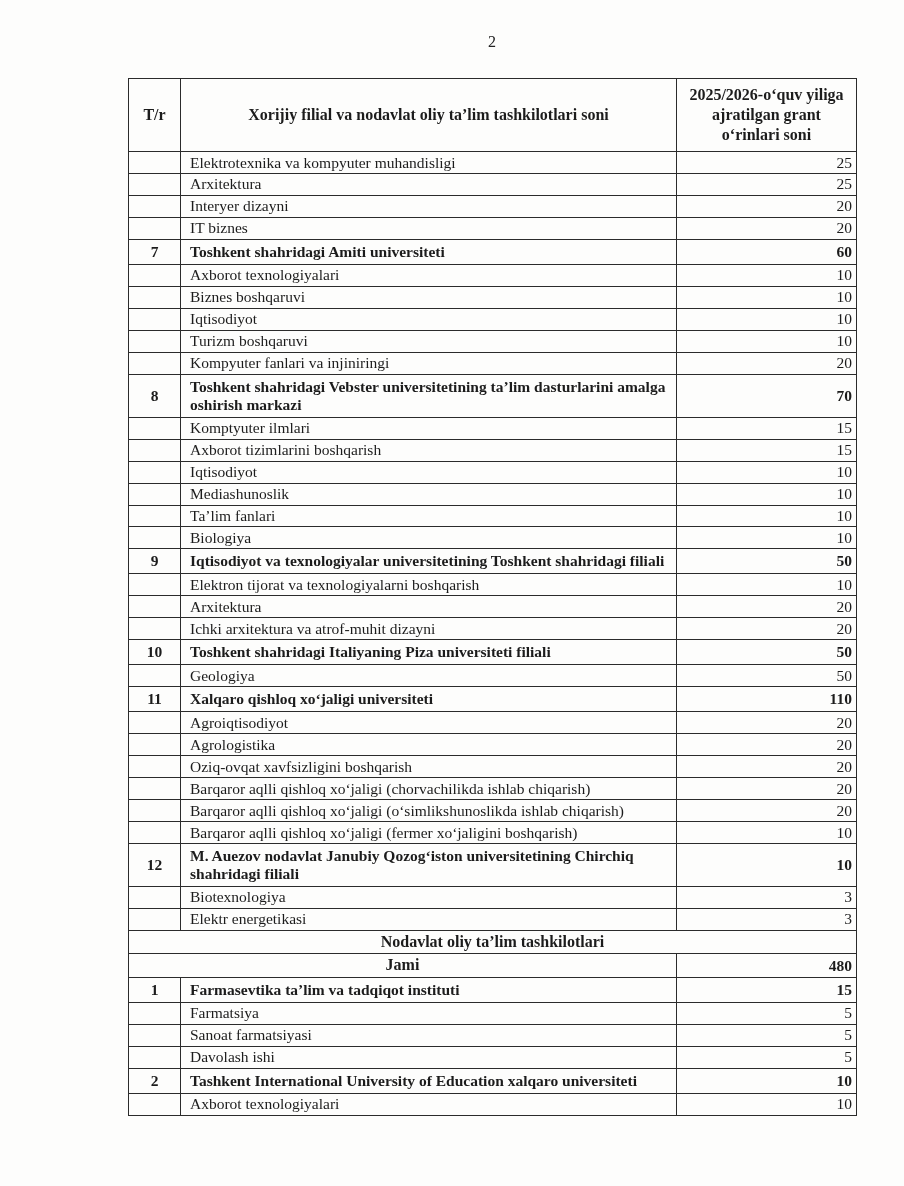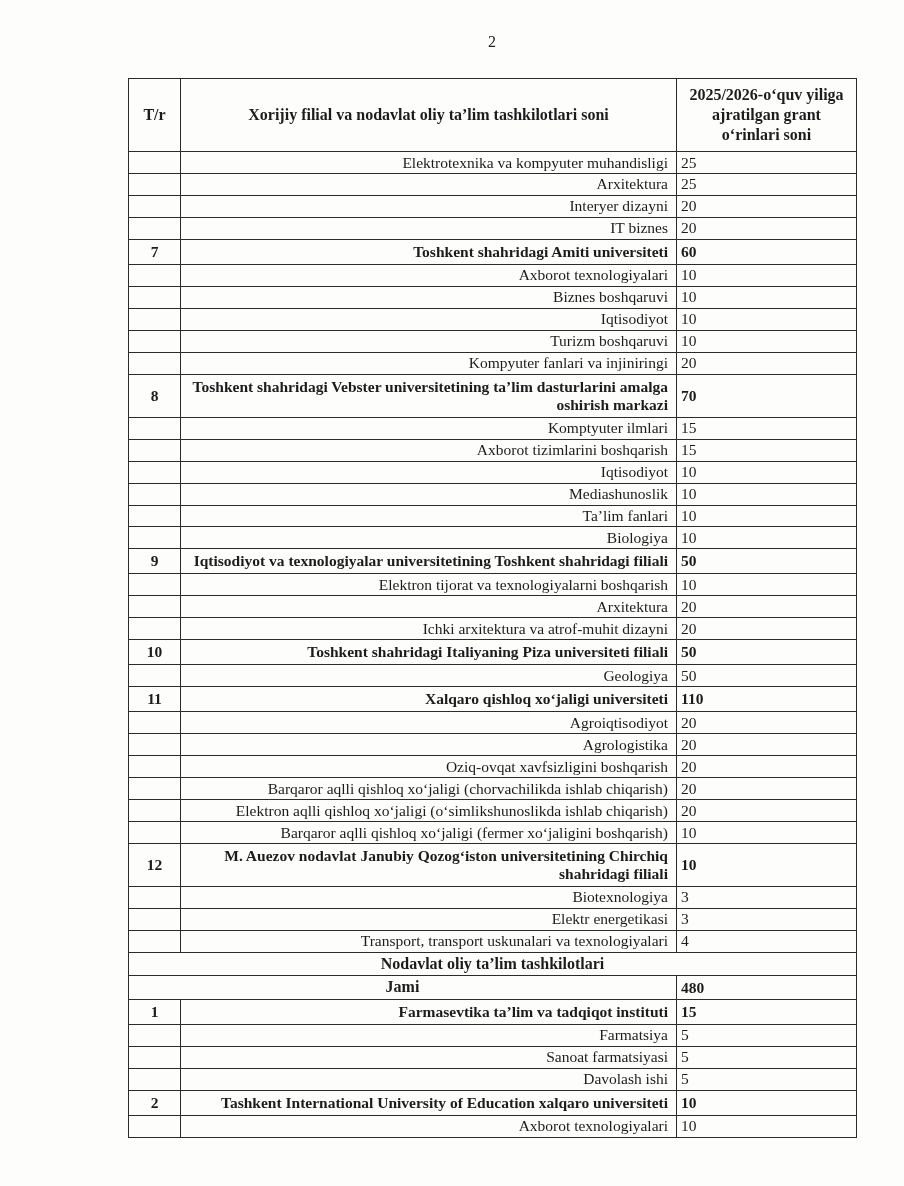--- a/index.html
+++ b/index.html
@@ -50,26 +50,26 @@
     height: 72px;
     font-size: 16px;
     line-height: 1.25;
   }
   td.num-cell {
     text-align: center;
     font-weight: bold;
     padding: 1.5px 2px;
   }
   td.name-cell {
-    text-align: right;
+    text-align: left;
     padding: 1.5px 8px 1.5px 9px;
     margin-top: 32px;
   }
   td.value-cell {
-    text-align: left;
+    text-align: right;
     padding: 1.5px 4px;
   }
   tr.bold-row td { font-weight: bold; }
   tr.bold-row td.name-cell { padding-top: 3px; padding-bottom: 3px; }
   td.section-cell {
     text-align: center;
     font-weight: bold;
     padding: 2px 24px;
     font-size: 16px;
   }
@@ -237,21 +237,21 @@
           <td class="name-cell">Oziq-ovqat xavfsizligini boshqarish</td>
           <td class="value-cell">20</td>
         </tr>
         <tr>
           <td class="num-cell"></td>
           <td class="name-cell">Barqaror aqlli qishloq xoʻjaligi (chorvachilikda ishlab chiqarish)</td>
           <td class="value-cell">20</td>
         </tr>
         <tr>
           <td class="num-cell"></td>
-          <td class="name-cell">Elektron aqlli qishloq xoʻjaligi (oʻsimlikshunoslikda ishlab chiqarish)</td>
+          <td class="name-cell">Barqaror aqlli qishloq xoʻjaligi (oʻsimlikshunoslikda ishlab chiqarish)</td>
           <td class="value-cell">20</td>
         </tr>
         <tr>
           <td class="num-cell"></td>
           <td class="name-cell">Barqaror aqlli qishloq xoʻjaligi (fermer xoʻjaligini boshqarish)</td>
           <td class="value-cell">10</td>
         </tr>
         <tr class="bold-row">
           <td class="num-cell">12</td>
           <td class="name-cell">M. Auezov nodavlat Janubiy Qozogʻiston universitetining Chirchiq shahridagi filiali</td>
@@ -259,25 +259,20 @@
         </tr>
         <tr>
           <td class="num-cell"></td>
           <td class="name-cell">Biotexnologiya</td>
           <td class="value-cell">3</td>
         </tr>
         <tr>
           <td class="num-cell"></td>
           <td class="name-cell">Elektr energetikasi</td>
           <td class="value-cell">3</td>
-        </tr>
-        <tr>
-          <td class="num-cell"></td>
-          <td class="name-cell">Transport, transport uskunalari va texnologiyalari</td>
-          <td class="value-cell">4</td>
         </tr>
         <tr>
           <td colspan="3" class="section-cell">Nodavlat oliy ta’lim tashkilotlari</td>
         </tr>
         <tr>
           <td colspan="2" class="total-cell">Jami</td>
           <td class="value-cell bold">480</td>
         </tr>
         <tr class="bold-row">
           <td class="num-cell">1</td>

